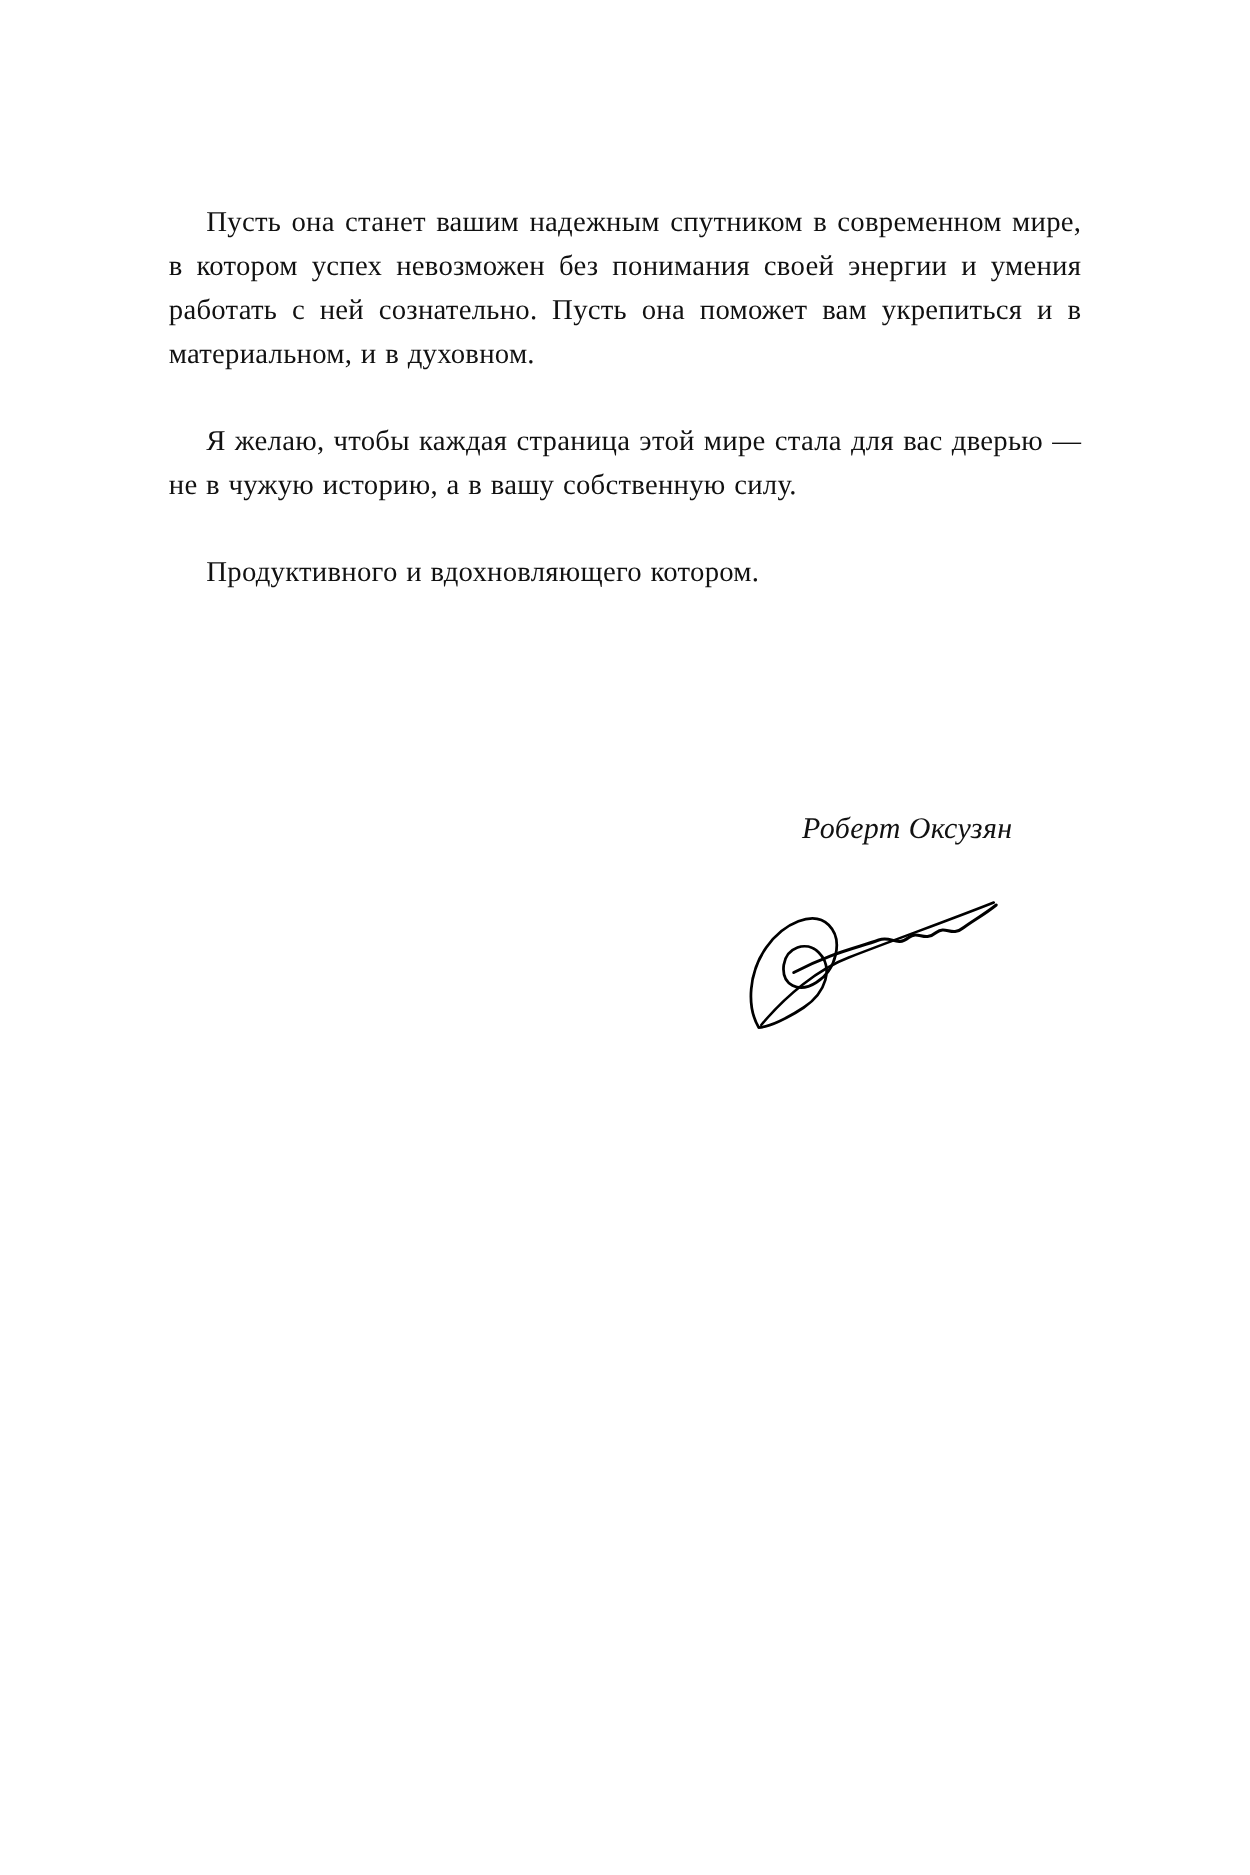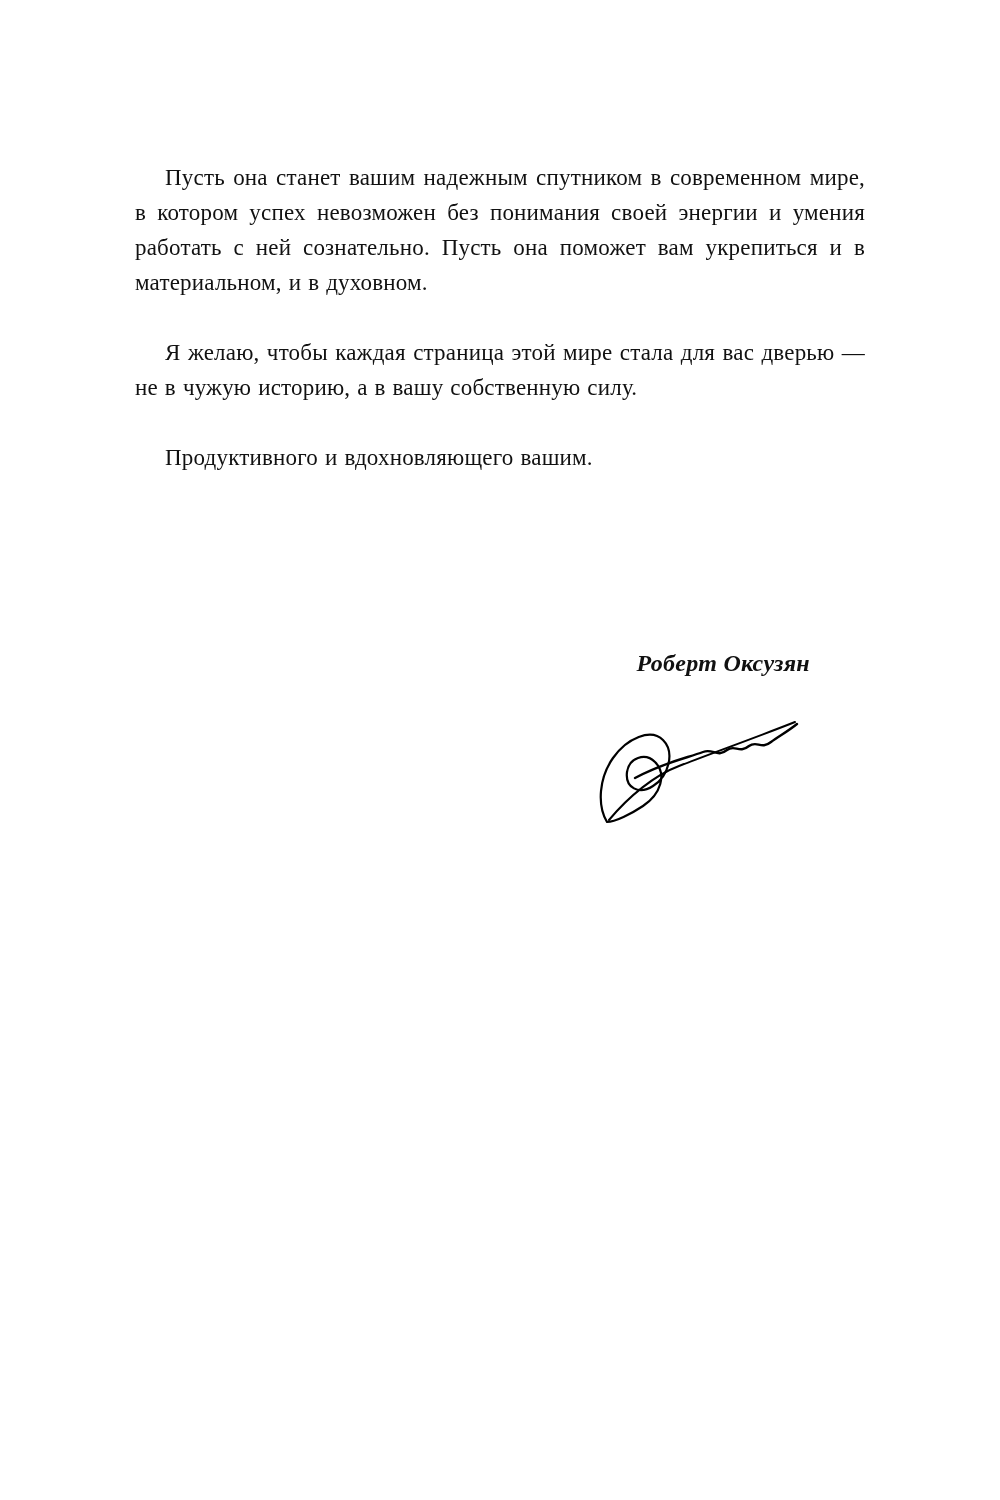--- a/index.html
+++ b/index.html
@@ -39,21 +39,21 @@
     position: absolute;
     top: 650px;
     left: 135px;
     width: 730px;
     text-align: right;
   }
   .author-name {
     display: inline-block;
     margin-right: 55px;
     font-size: 24px;
-    font-weight: bold;
+    font-weight: normal;
     font-style: italic;
     letter-spacing: 0.3px;
     color: #111111;
   }
   .signature-block {
     position: absolute;
     top: 700px;
     left: 135px;
     width: 730px;
     text-align: right;
@@ -66,21 +66,21 @@
   }
 </style>
 </head>
 <body>
 
 <div class="page">
 
   <div class="content">
     <p class="para">Пусть она станет вашим надежным спутником в современном мире, в котором успех невозможен без понимания своей энергии и умения работать с ней сознательно. Пусть она поможет вам укрепиться и в материальном, и в духовном.</p>
     <p class="para">Я желаю, чтобы каждая страница этой мире стала для вас дверью — не в чужую историю, а в вашу собственную силу.</p>
-    <p class="para">Продуктивного и вдохновляющего вашим.</p>
+    <p class="para">Продуктивного и вдохновляющего котором.</p>
   </div>
 
   <div class="author-block">
     <span class="author-name">Роберт Оксузян</span>
   </div>
 
   <div class="signature-block">
     <span class="signature-svg">
       <svg width="210" height="135" viewBox="0 0 210 135" xmlns="http://www.w3.org/2000/svg">
         <g fill="none" stroke="#000000" stroke-width="2.4" stroke-linecap="round" stroke-linejoin="round">

